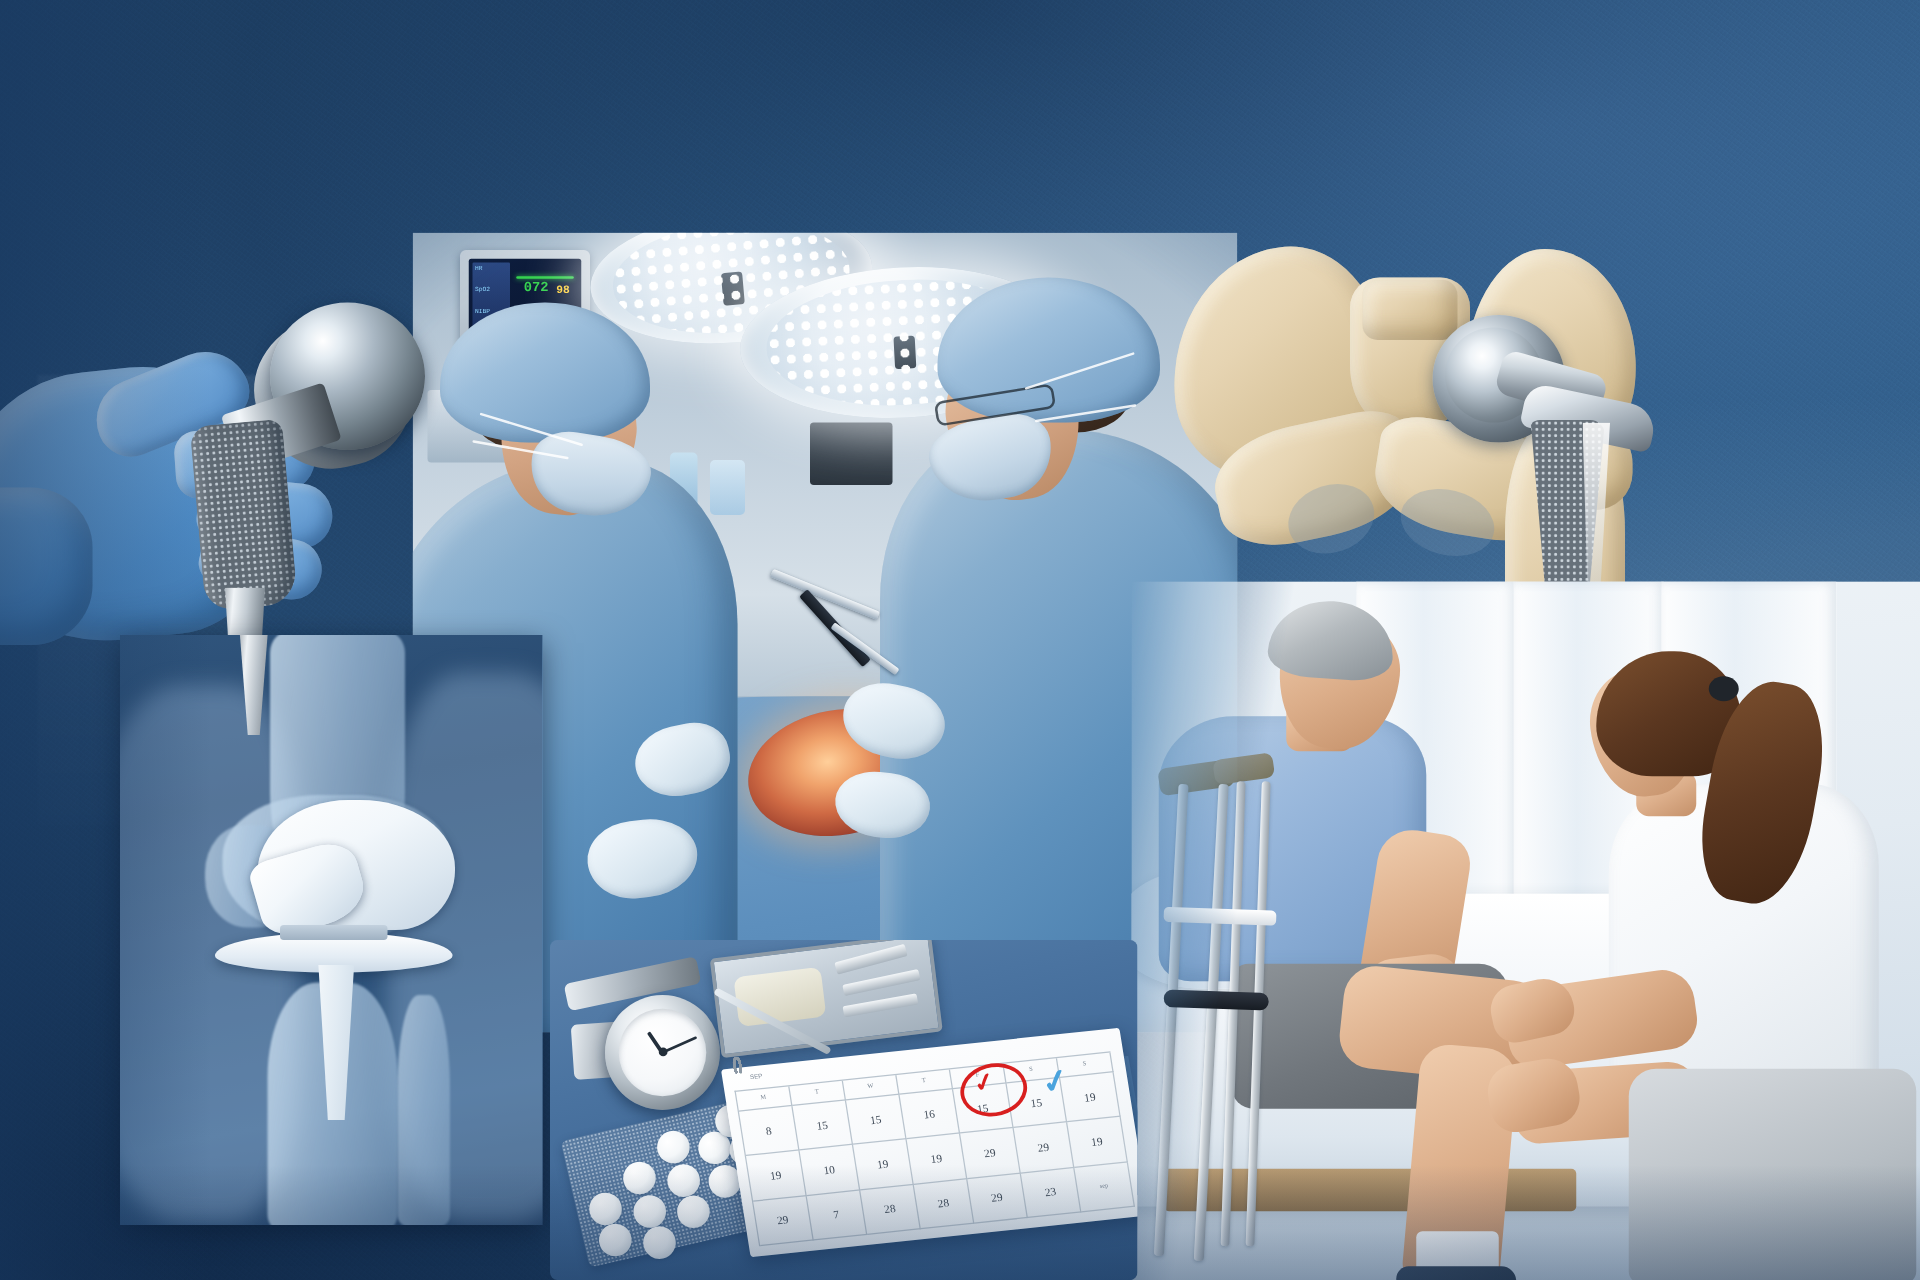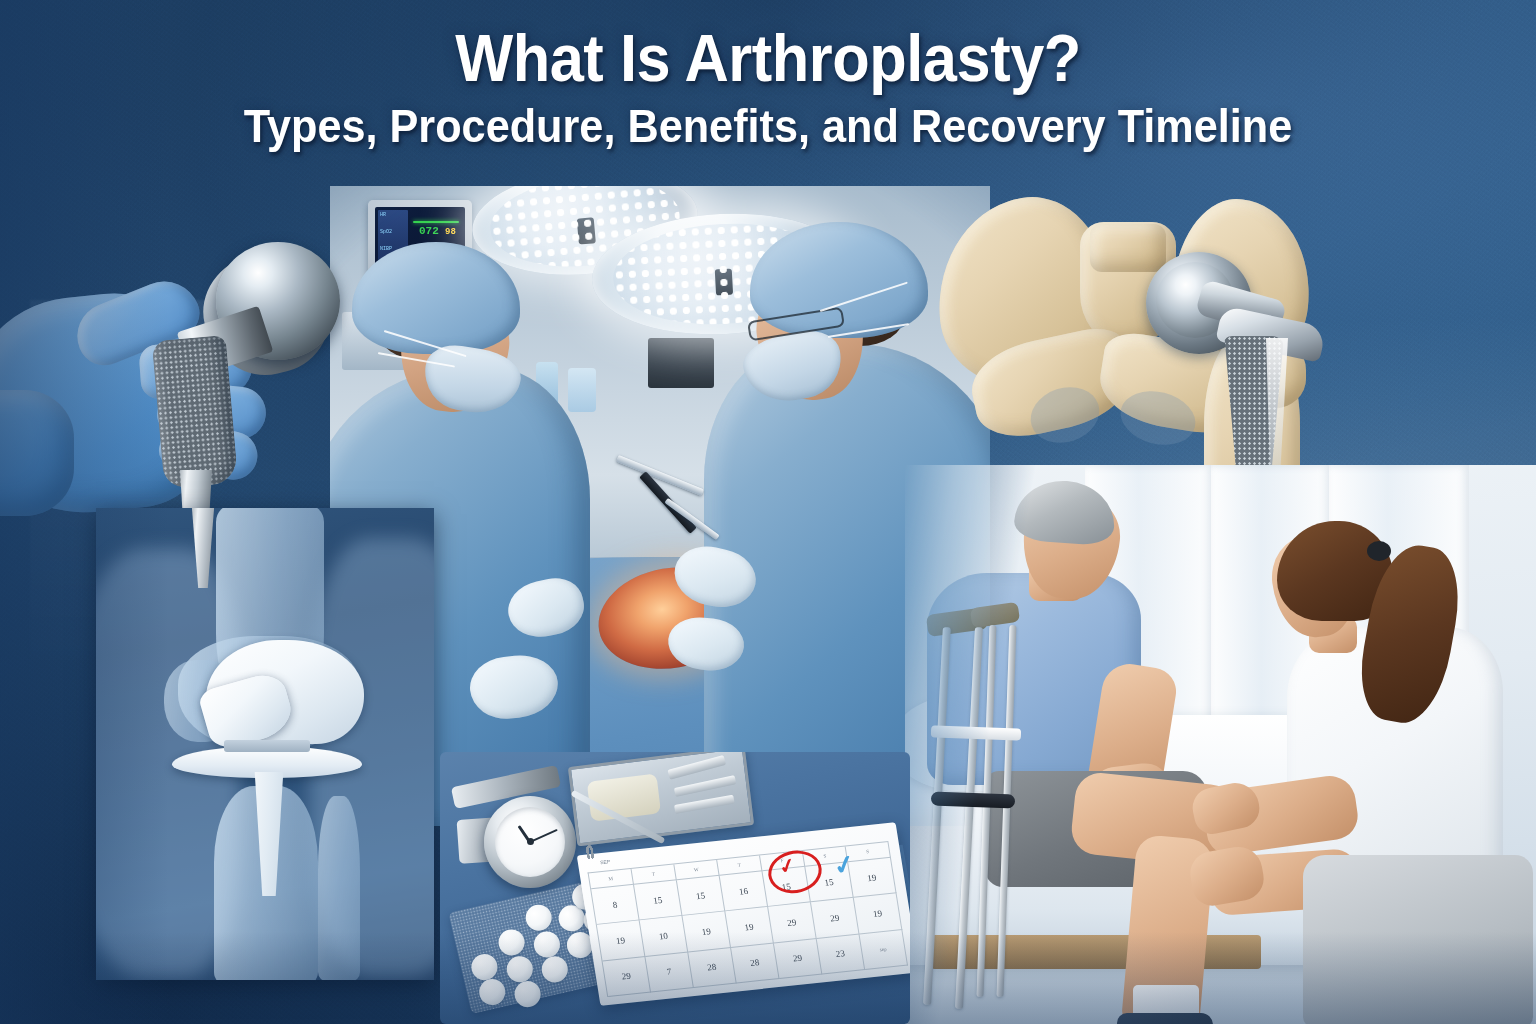--- a/index.html
+++ b/index.html
@@ -493,18 +493,14 @@
         <div class="spiral"></div>
           <div class="spiral"></div>
         <div class="spiral"></div>
           <div class="spiral"></div>
       </div>
     </div>
   </div>
 
   <div class="fade-edge"></div>
 
-  <div class="title-wrap">
-    <div class="title">What Is Arthroplasty?</div>
-    <div class="subtitle">Types, Procedure, Benefits, and Recovery Timeline</div>
-  </div>
 
 </div>
 
 </body></html>

